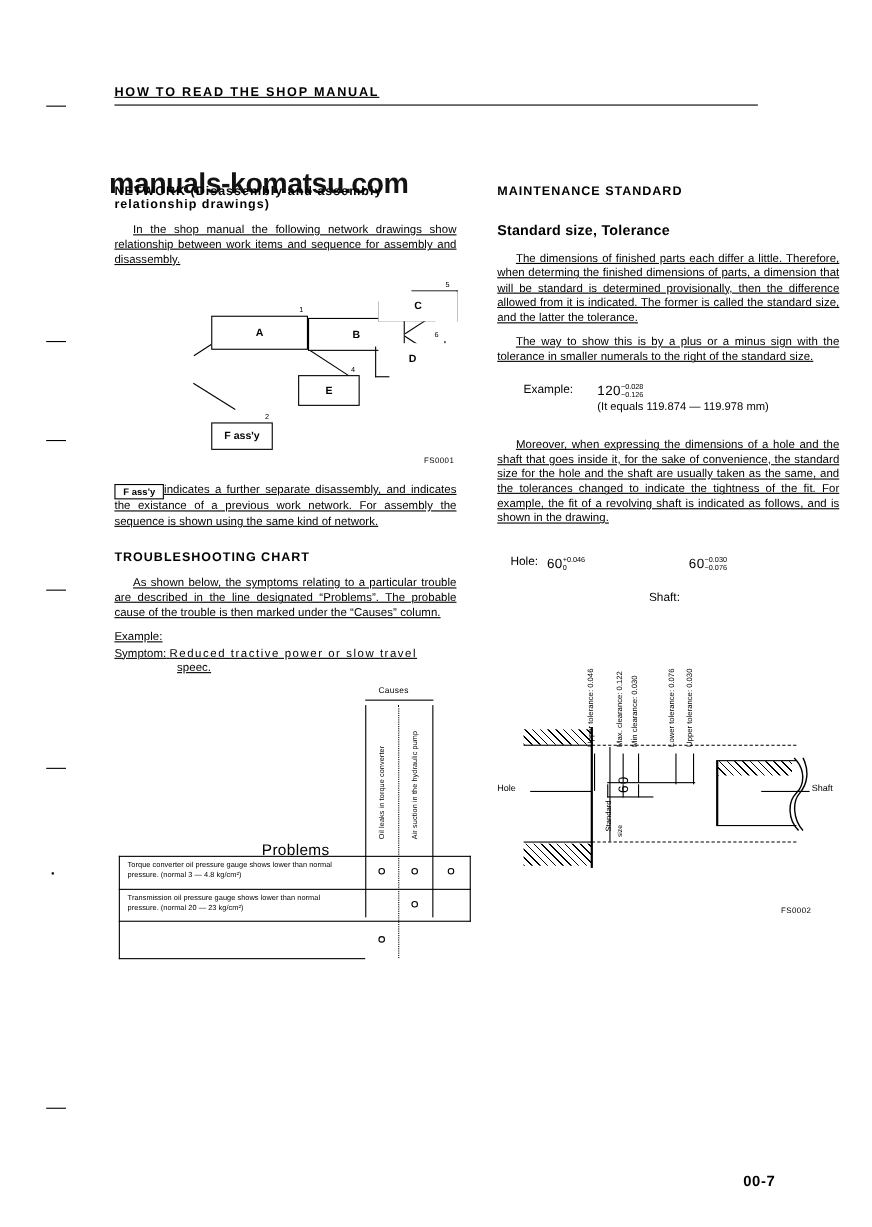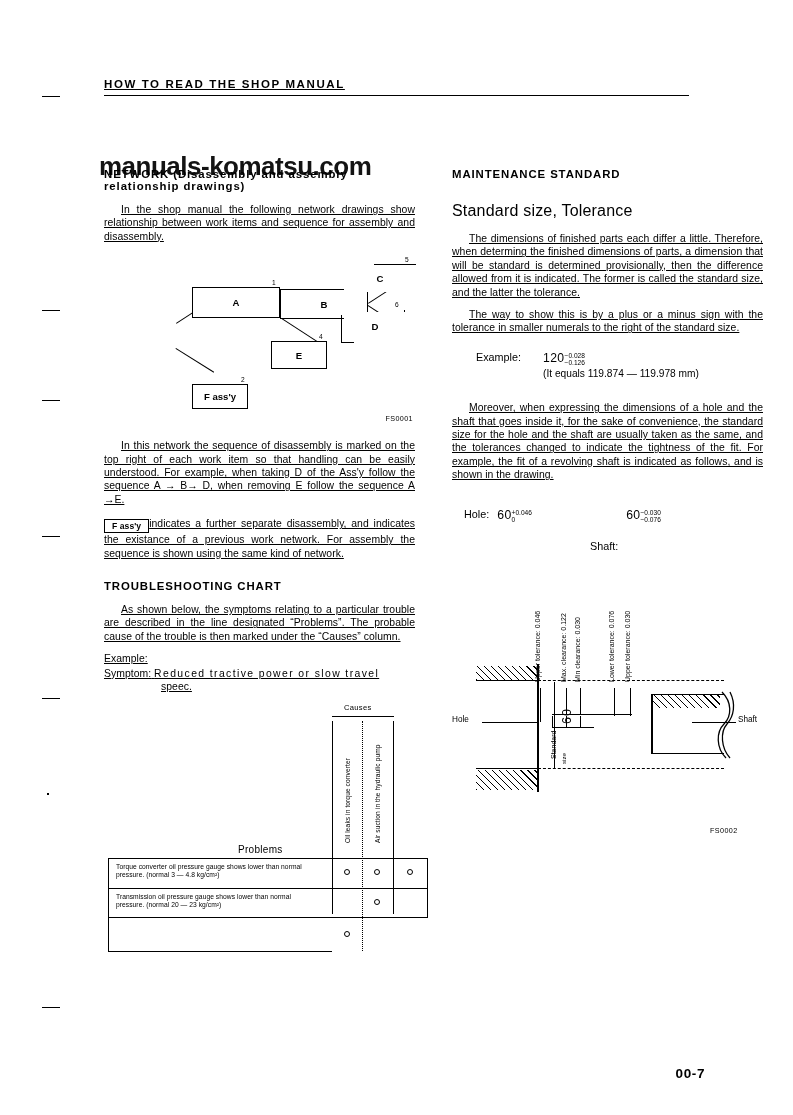--- a/index.html
+++ b/index.html
@@ -27,21 +27,21 @@
   
   .col { position:absolute; width:311px; }
   #left-column  { left:104px; top:168px; }
   #right-column { left:452px; top:168px; }
 
   h2.sec {
     font-size:11.4px; font-weight:bold; letter-spacing:.9px;
     margin:0 0 11px 0;
   }
   h3.sub {
-    font-size:16px; font-weight:normal; letter-spacing:.2px;
+    font-size:13px; font-weight:bold; letter-spacing:.2px;
     margin:0 0 12px 0;
   }
   p.body {
     font-size:10.4px; line-height:13.4px; margin:0 0 9px 0;
     text-align:justify; letter-spacing:.05px;text-decoration:underline;
   }
   p.body.ind { text-indent:17px; }
   p.noj { text-align:left; }
 
   .heading-wrap { position:relative; }
@@ -80,21 +80,21 @@
   
   #troubleshooting-table { position:relative; width:330px; height:250px; margin-top:6px; }
   #troubleshooting-table .tline { position:absolute; background:#000; }
   #troubleshooting-table .dline {
     position:absolute; border-left:1px dotted #000;
   }
   .causes-label {
     position:absolute; font-size:7.6px; letter-spacing:.3px;
   }
   .problems-label {
-    position:absolute; font-size:10px; letter-spacing:.3px;
+    position:absolute; font-size:14px; letter-spacing:.3px;
   }
   .vlabel {
     position:absolute; font-size:6.6px; white-space:nowrap;
     transform-origin:0 0; transform:rotate(-90deg);
     letter-spacing:.1px;
   }
   .rowtext {
     position:absolute; font-size:6.7px; line-height:8.6px; width:196px;
     letter-spacing:.05px;
   }
@@ -214,21 +214,20 @@
       <div class="num" style="left:215px; top:78px;">4</div>
 
       <div class="box" style="left:88px; top:129px; width:56px; height:25px; border-width:1.8px;">
         <span>F ass'y</span>
       </div>
       <div class="num" style="left:137px; top:121px;">2</div>
 
       <div class="fig-id">FS0001</div>
     </div>
 
-    <p class="body ind">In this network the sequence of disassembly is marked on the top right of each work item so that handling can be easily understood. For example, when taking D of the Ass'y follow the sequence A → B→ D, when removing E follow the sequence A →E.</p>
 
     <p class="body" style="margin-top:11px;">
       <span class="chip">F ass'y</span><span>indicates a further separate disassembly, and indicates the existance of a previous work network. For assembly the sequence is shown using the same kind of network.</span>
     </p>
 
     <h2 class="sec" style="margin-top:20px;">TROUBLESHOOTING CHART</h2>
 
     <p class="body ind">As shown below, the symptoms relating to a particular trouble are described in the line designated “Problems”. The probable cause of the trouble is then marked under the “Causes” column.</p>
 
     <p class="body noj" style="margin-bottom:1px;">Example:</p>

